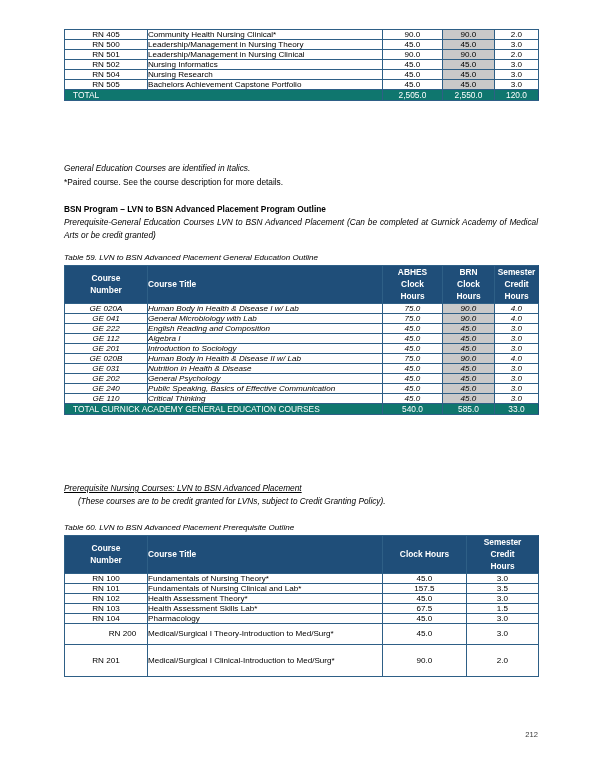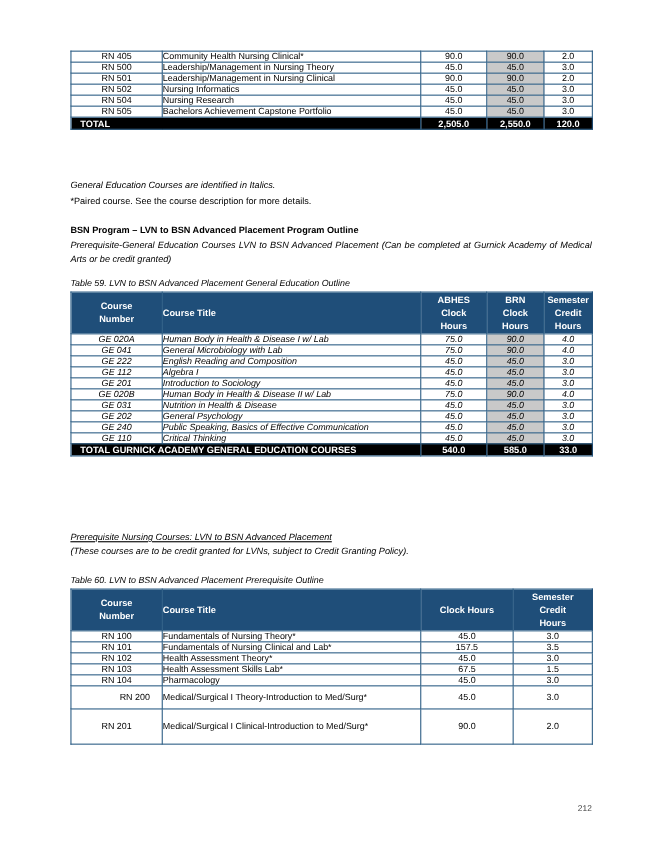--- a/index.html
+++ b/index.html
@@ -60,23 +60,23 @@
     text-align: center;
     padding: 2.5px 4px;
   }
   .title-cell {
     text-align: left;
     padding: 2.5px 7px;
   }
   .ital { font-style: italic; }
 
   .total-row td {
-    background: #000000;
+    background: #0f766e;
     color: #ffffff;
-    font-weight: bold;
+    font-weight: normal;
     border: 1px solid #1f4e79;
     border-right: 1px solid #5b87ad;
     padding: 3.5px 6px;
     font-size: 8.4px;
   }
   .total-row td.last { border-right: 1px solid #1f4e79; }
   .total-row td.lbl { text-align: left; padding-left: 8px; }
   .total-row td.ctr { text-align: center; }
 
   
@@ -103,21 +103,21 @@
     top: 730px;
     font-size: 7.6px;
     color: #3a3a3a;
   }
 </style>
 </head>
 <body>
 
 <div class="page">
 
-  <table class="doc-table" id="tbl-continued" style="top:46px;padding-left:13px;">
+  <table class="doc-table" id="tbl-continued" style="top:29px;padding-left:13px;">
     <colgroup>
       <col style="width:83px">
         <col style="width:235px">
         <col style="width:60px">
         <col style="width:52px">
         <col style="width:44px">
     </colgroup>
     <tbody id="tbl-continued-body">
         <tr>
           <td class="code-cell">RN 405</td>
@@ -284,21 +284,21 @@
         <tr class="total-row">
           <td class="lbl" colspan="2">TOTAL GURNICK ACADEMY GENERAL EDUCATION COURSES</td>
           <td class="ctr">540.0</td>
           <td class="ctr">585.0</td>
           <td class="ctr last">33.0</td>
         </tr>
       </tbody>
   </table>
 
   <div class="para italic" style="top:482px;text-decoration:underline;">Prerequisite Nursing Courses: LVN to BSN Advanced Placement</div>
-  <div class="para italic" style="top:495px;">(These courses are to be credit granted for LVNs, subject to Credit Granting Policy).</div>
+  <div class="para italic" style="top:495px;margin-left:14px;">(These courses are to be credit granted for LVNs, subject to Credit Granting Policy).</div>
 
   <div class="caption" style="top:523px;">Table 60. LVN to BSN Advanced Placement Prerequisite Outline</div>
 
   <table class="doc-table" id="tbl-60" style="top:535px;">
     <colgroup>
       <col style="width:83px">
         <col style="width:235px">
         <col style="width:84px">
         <col style="width:72px">
     </colgroup>

